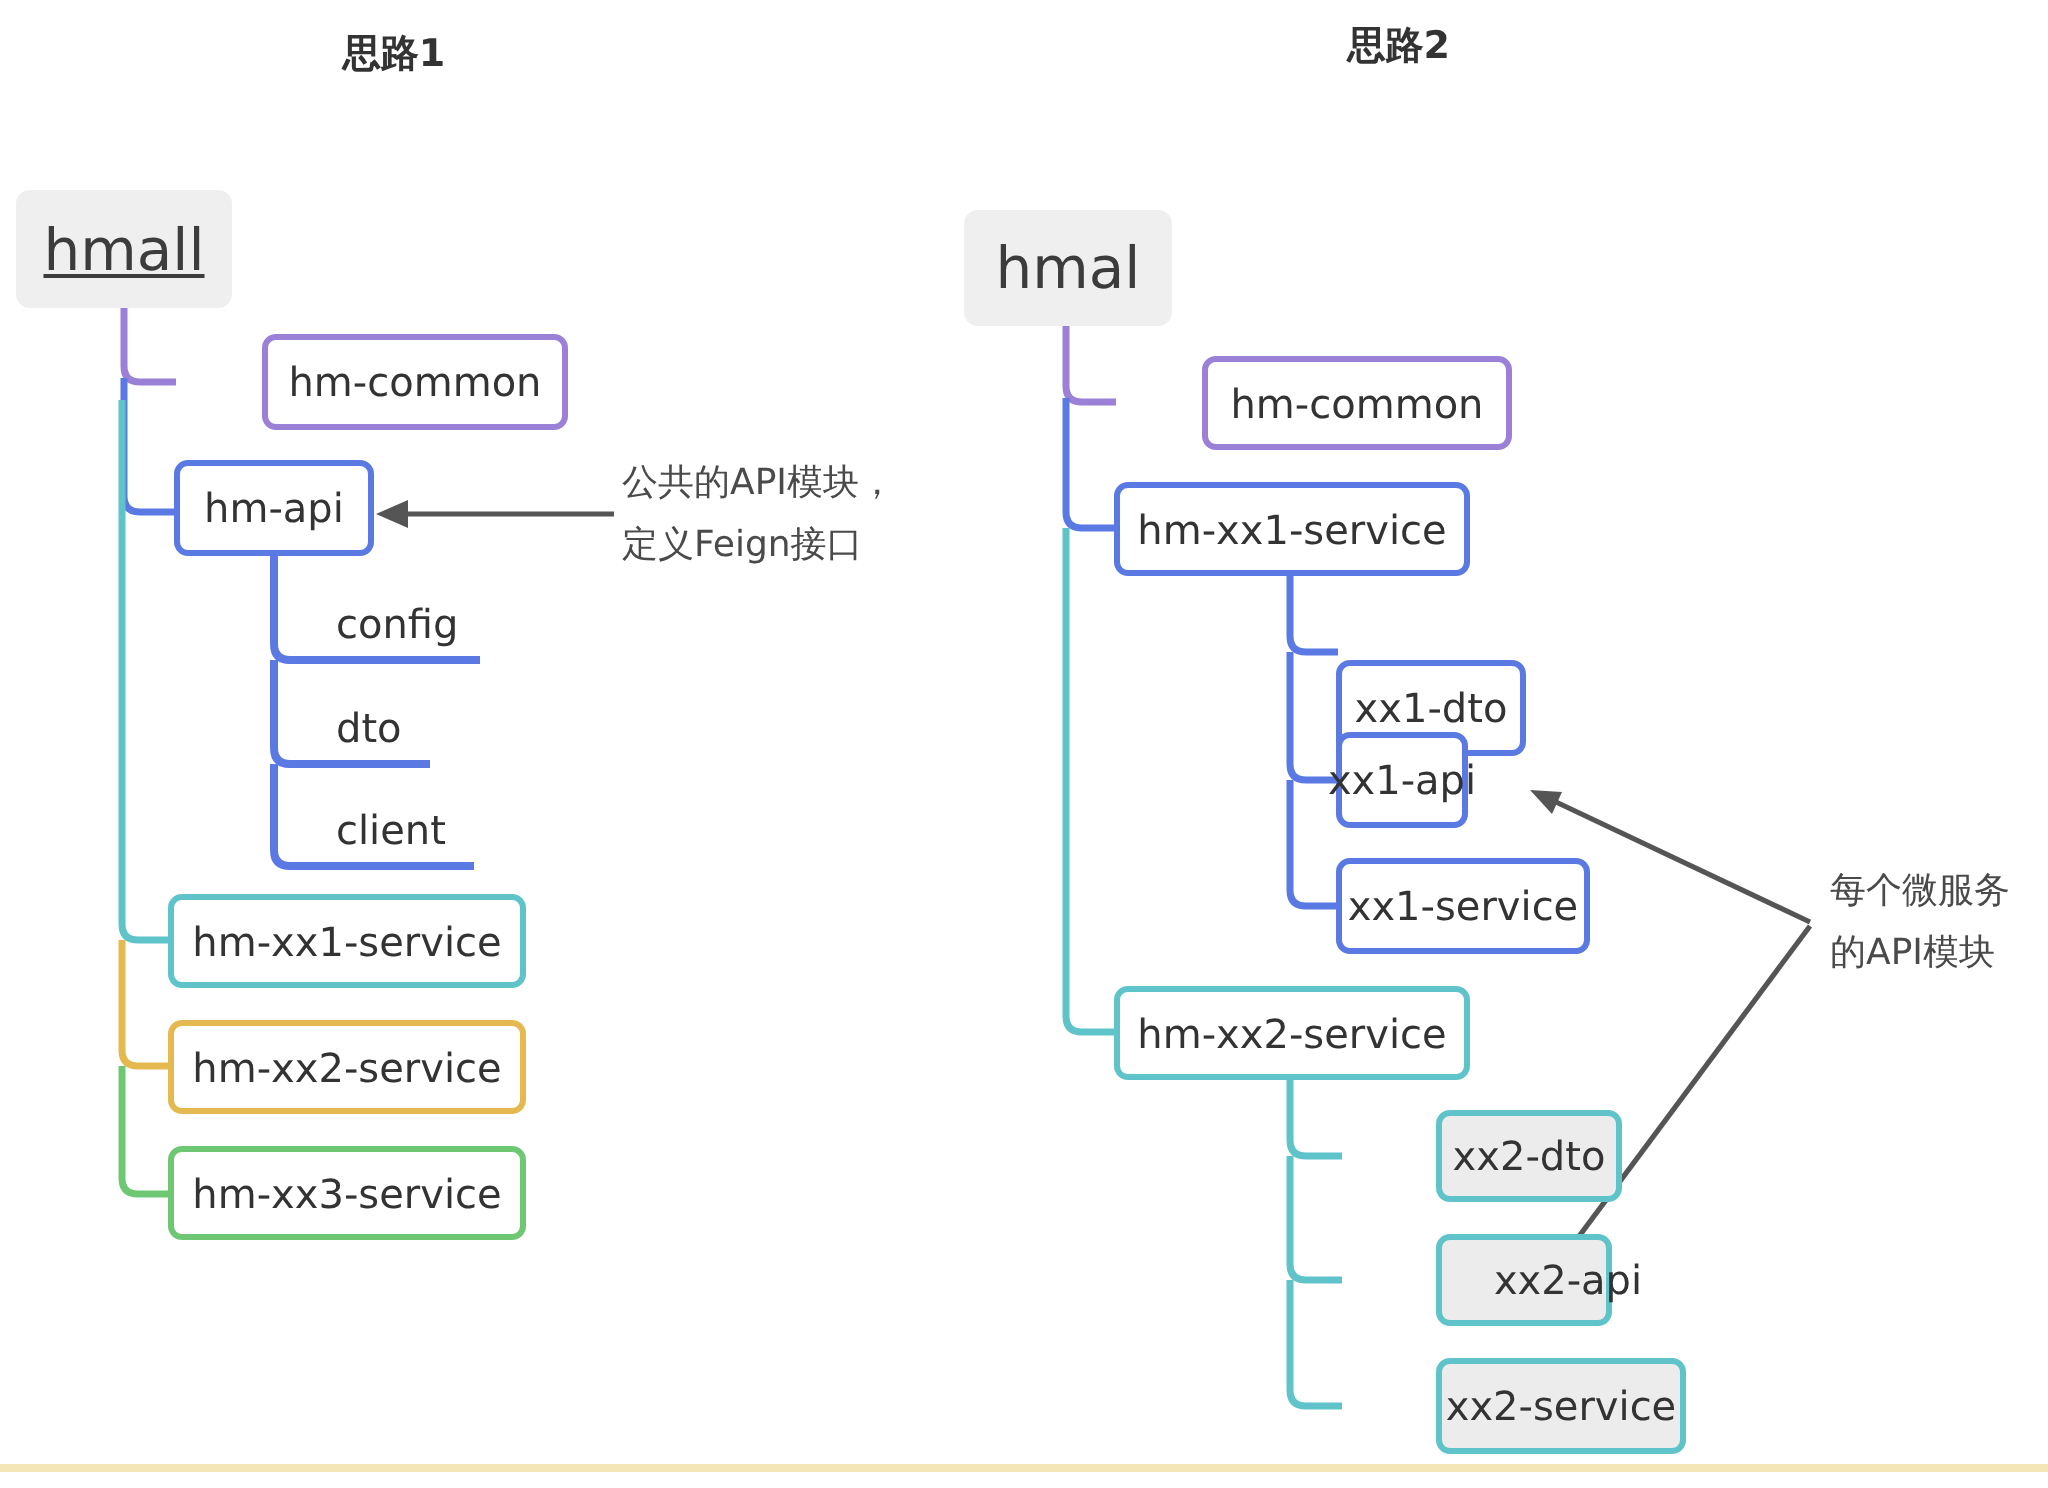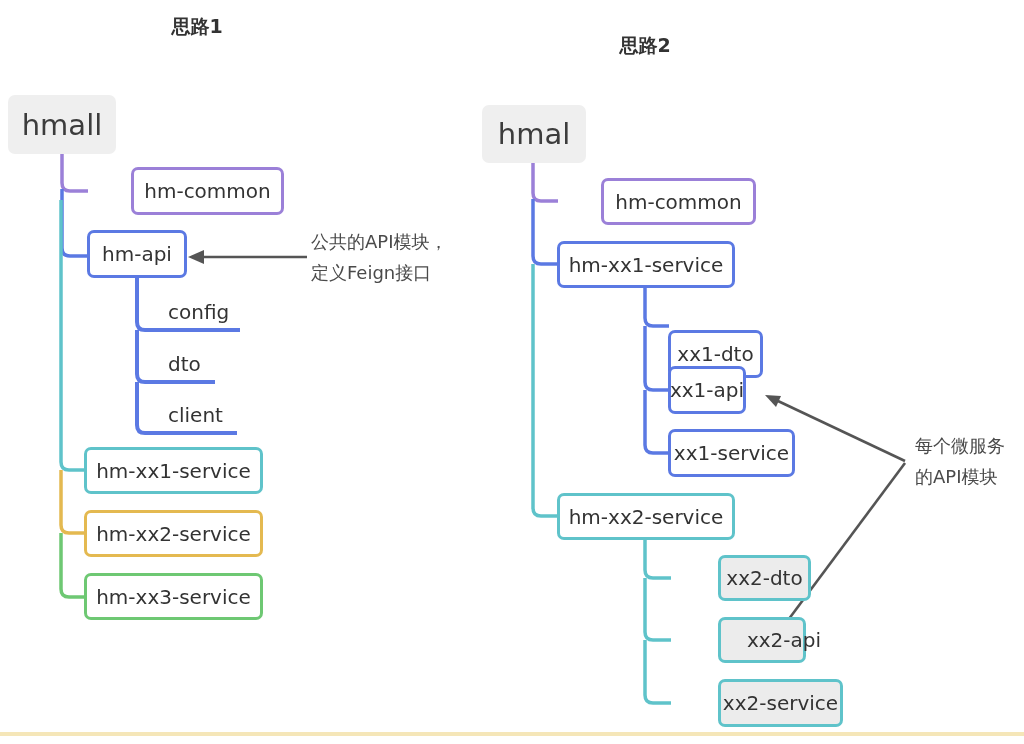--- a/index.html
+++ b/index.html
@@ -120,23 +120,23 @@
     </g>
     <g>
       <line x1="905" y1="461" x2="778" y2="401" stroke="#555" stroke-width="2.6"></line>
       <polygon points="765,395 781,396 776,407" fill="#555"></polygon>
       <line x1="905" y1="463" x2="774" y2="639" stroke="#555" stroke-width="2.6"></line>
       <polygon points="765,650 778,641 769,634" fill="#555"></polygon>
     </g>
   </svg>
 
   <div class="diagram-title" style="left:117px; top:14px;">思路1</div>
-  <div class="diagram-title" style="left:565px; top:33px;">思路2</div>
+  <div class="diagram-title" style="left:565px; top:10px;text-align:right;">思路2</div>
 
-  <div class="root-node" style="left:8px; top:95px; width:108px; height:59px;">hmall</div>
+  <div class="root-node" style="left:8px; top:95px; width:108px; height:59px;text-decoration:underline;">hmall</div>
 
   <div class="node purple" style="left:87px; top:167px; width:153px; height:48px;">hm-common</div>
 
   <div class="node blue" style="left:87px; top:230px; width:100px; height:48px;">hm-api</div>
 
   <div class="line-label" style="left:168px; top:300px;">config</div>
   <div class="line-label" style="left:168px; top:352px;">dto</div>
   <div class="line-label" style="left:168px; top:403px;">client</div>
 
   <div class="node teal" style="left:84px; top:447px; width:179px; height:47px;">hm-xx1-service</div>
@@ -147,21 +147,21 @@
     <div>公共的API模块，</div>
     <div>定义Feign接口</div>
   </div>
 
   <div class="root-node" style="left:482px; top:105px; width:104px; height:58px;">hmal</div>
 
   <div class="node purple" style="left:557px; top:178px; width:155px; height:47px;">hm-common</div>
 
   <div class="node blue" style="left:557px; top:241px; width:178px; height:47px;">hm-xx1-service</div>
   <div class="node blue" style="left:668px; top:302px; width:95px; height:48px;margin-top:28px;">xx1-dto</div>
-  <div class="node blue" style="left:668px; top:366px; width:78px; height:48px;">xx1-api</div>
+  <div class="node blue" style="left:668px; top:366px; width:66px; height:48px;">xx1-api</div>
   <div class="node blue" style="left:668px; top:429px; width:127px; height:48px;">xx1-service</div>
 
   <div class="node teal" style="left:557px; top:493px; width:178px; height:47px;">hm-xx2-service</div>
   <div class="node teal grey-fill" style="left:670px; top:555px; width:93px; height:46px;">xx2-dto</div>
   <div class="node teal grey-fill" style="left:670px; top:617px; width:88px; height:46px;padding-left:44px;">xx2-api</div>
   <div class="node teal grey-fill" style="left:670px; top:679px; width:125px; height:48px;">xx2-service</div>
 
   <div class="annotation" style="left:915px; top:430px;">
     <div>每个微服务</div>
     <div>的API模块</div>

